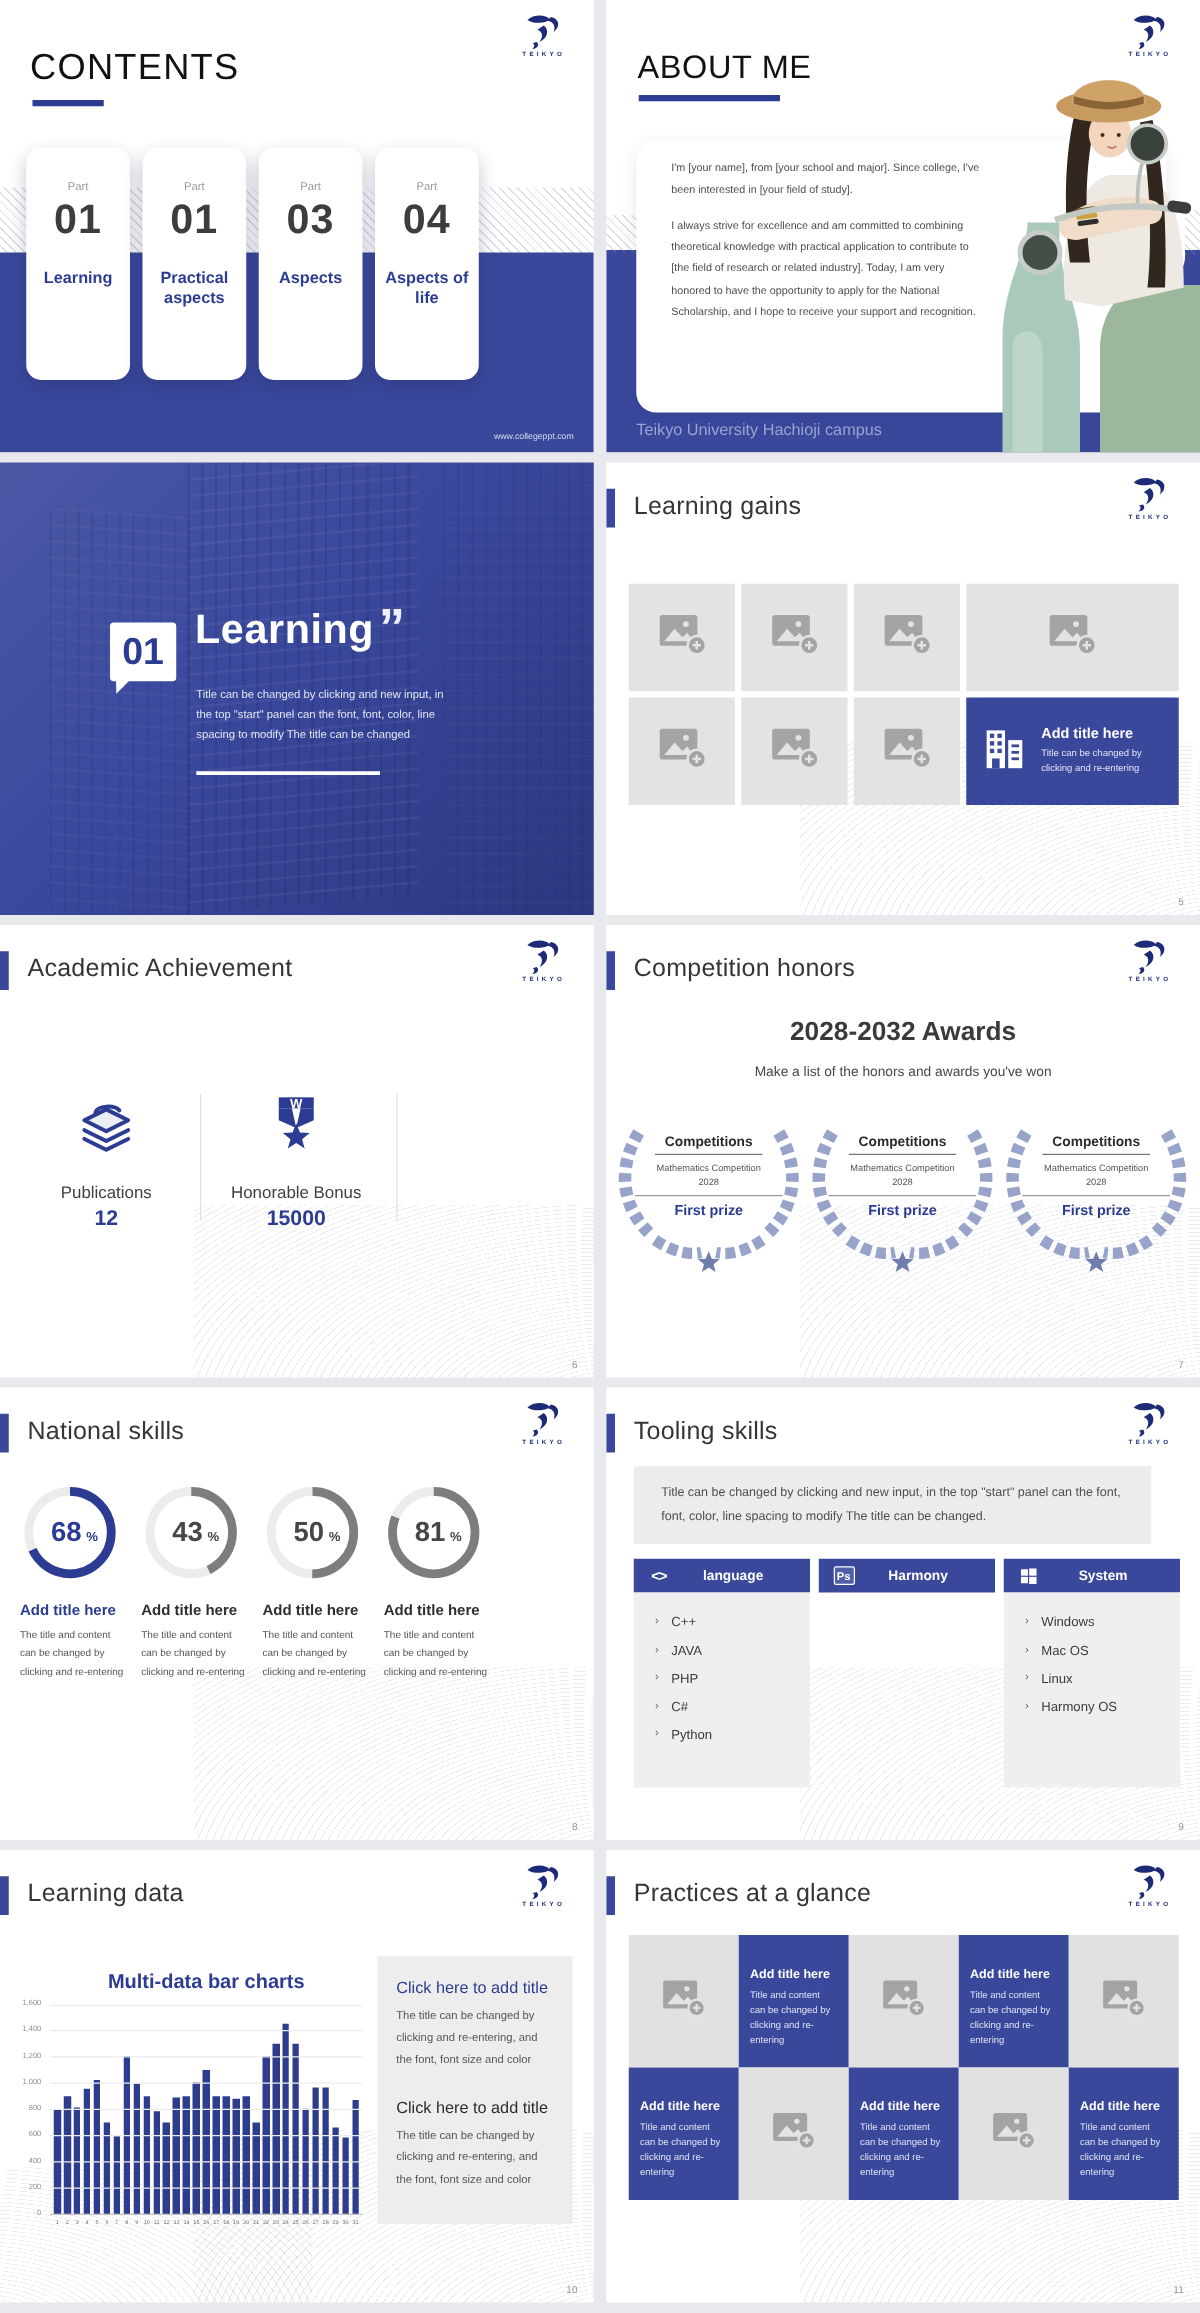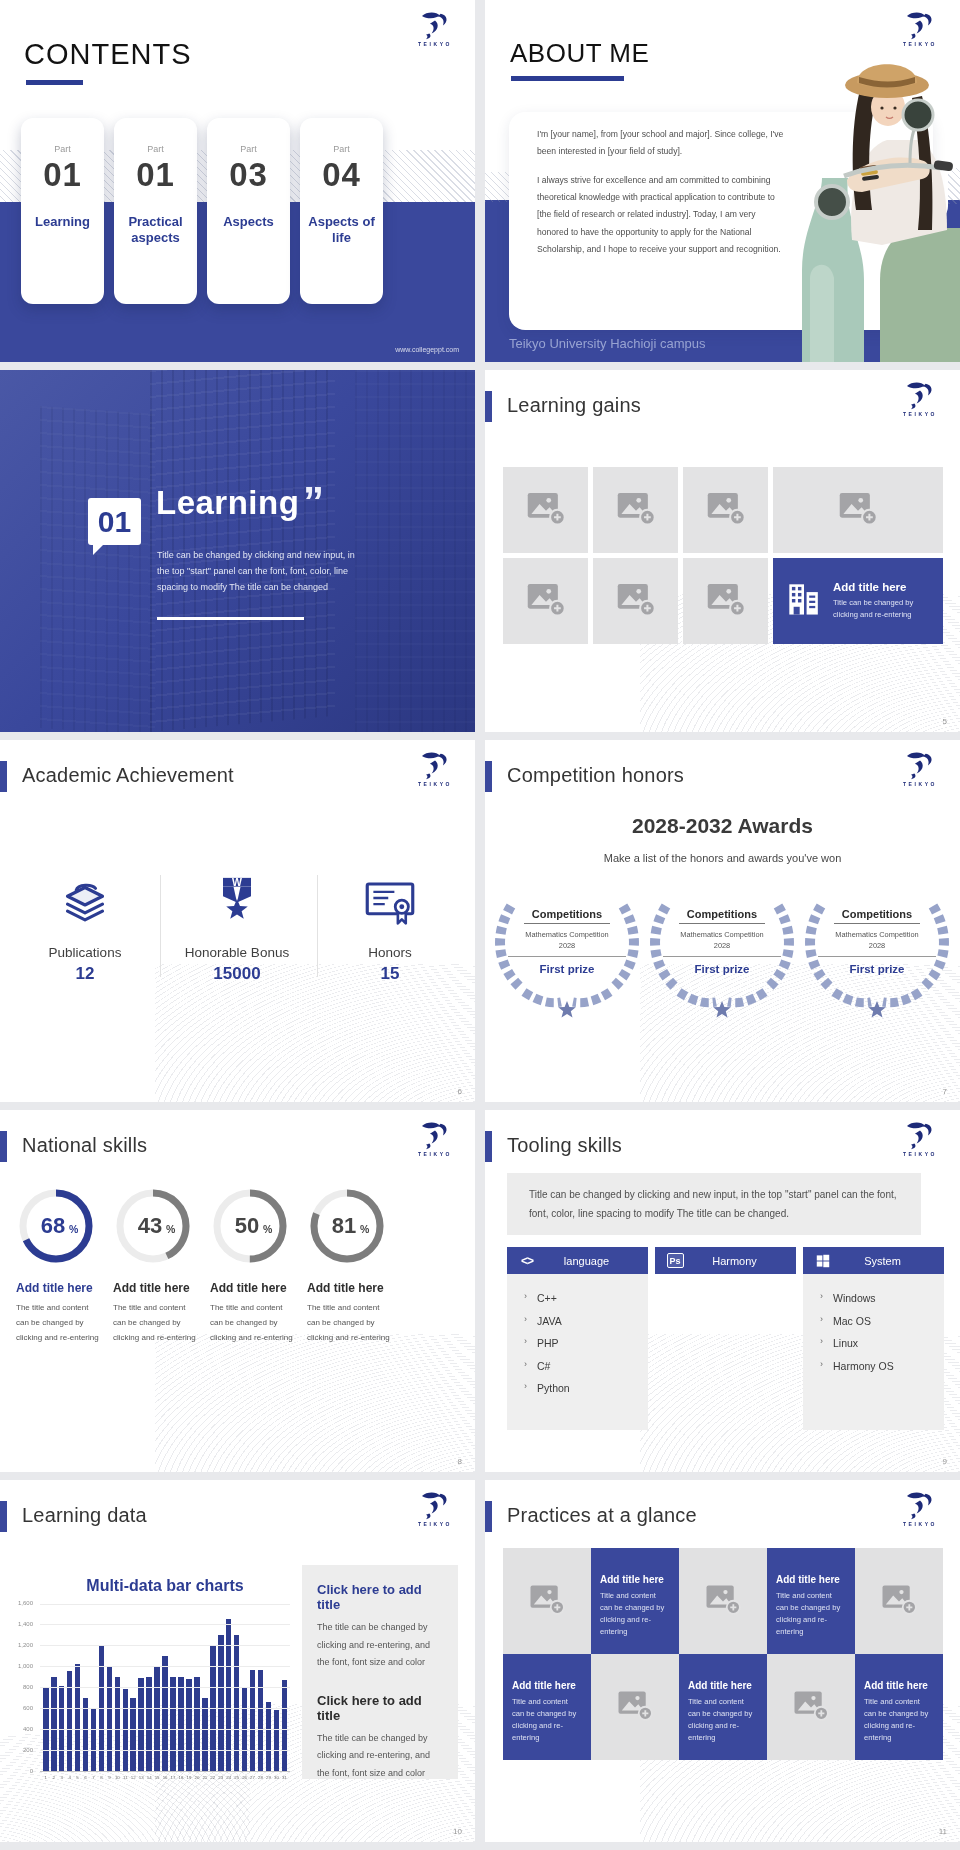--- a/index.html
+++ b/index.html
@@ -103,40 +103,40 @@
   .lang .l-title{margin-top:17px;font-size:12px;font-weight:bold;color:#2f2f2f}
   .lang .l-title.acc{color:var(--accent)}
   .lang .l-body{margin-top:6px;font-size:8px;line-height:1.85;color:#555;width:86px}
 
   
   #s8 .intro{position:absolute;left:22px;top:63px;width:414px;height:62px;background:#ececec;
       display:flex;align-items:center;padding:0 22px;font-size:10px;line-height:1.9;color:#4f4f4f}
   .tcol{position:absolute;top:137px;width:141px}
   .tcol .thead{height:27px;background:var(--blue);color:#fff;display:flex;align-items:center;padding:0 10px;gap:12px}
   .tcol .thead .ticon{width:20px;display:flex;justify-content:center;align-items:center;color:#fff}
-  .tcol .thead .tlabel{flex:1;text-align:center;font-size:11px;font-weight:normal;margin-right:14px}
+  .tcol .thead .tlabel{flex:1;text-align:center;font-size:11px;font-weight:bold;margin-right:14px}
   .tcol ul{margin:0;background:#efefef;height:156px;padding:13px 0 0 30px;list-style:none}
   .tcol li{font-size:10.5px;color:#3a3a3a;line-height:2.15;position:relative}
   .tcol li:before{content:"›";position:absolute;left:-13px;top:0;color:#666;font-size:9px}
   .codeglyph{font-weight:bold;font-size:12px;letter-spacing:-1px}
   .psbox{display:inline-block;width:17px;height:15px;border:1px solid #fff;border-radius:2px;background:rgba(255,255,255,.12);
       font-size:9px;font-weight:bold;line-height:14px;text-align:center}
 
   
   #s9 .chart-title{position:absolute;left:40px;top:97px;width:250px;text-align:center;font-size:16px;font-weight:bold;color:var(--accent)}
   #plot{position:absolute;left:40px;top:124px;width:250px;height:168px;border-bottom:1px solid #c2c2c2}
   #plot .gl{position:absolute;left:0;width:100%;height:1px;background:#ececec}
   #bars{position:absolute;left:0;bottom:0;width:100%;height:168px;display:flex;align-items:flex-end;gap:2.4px;padding:0 3px}
   #bars .bar{flex:1;background:#2e3c8e}
   #ylabels{position:absolute;left:0;top:124px;width:36px;height:168px}
   #ylabels div{position:absolute;right:3px;font-size:6px;color:#8f8f8f}
   #xlabels{position:absolute;left:40px;top:295px;width:250px;display:flex;gap:2.4px;padding:0 3px}
   #xlabels span{flex:1;font-size:4.4px;color:#6e6e6e;text-align:center}
   #s9 .panel{position:absolute;left:302px;top:85px;width:156px;height:214px;background:#ededed;padding:17px 15px}
-  #s9 .p-title{font-size:13px;font-weight:bold;color:var(--accent)}
+  #s9 .p-title{font-size:13px;font-weight:normal;color:var(--accent)}
   #s9 .p-title.dark{color:#2c2c2c}
   #s9 .p-body{font-size:9px;line-height:1.95;color:#555;margin-top:7px}
   #s9 .pb2{margin-top:21px}
 
   
   #pgrid{position:absolute;left:18px;top:68px;width:440px;height:212px;display:grid;
       grid-template-columns:repeat(5,1fr);grid-template-rows:1fr 1fr}
   .tile-img{background:#e1e1e2;display:flex;align-items:center;justify-content:center}
   .tile-img svg{width:38px;height:33px}
   .tile-txt{background:var(--blue);color:#fff;padding:26px 9px 0}
@@ -378,31 +378,20 @@
           <g fill="#2c3c92">
             <rect x="16" y="3" width="32" height="10"></rect>
      <path d="M16 13 L28 13 L32 31 L16 24 Z"></path>
             <path d="M48 13 L36 13 L32 31 L48 24 Z"></path>
      <path d="M32 27 L35.4 35.2 L44.3 35.6 L37.3 41.2 L39.7 49.8 L32 44.8 L24.3 49.8 L26.7 41.2 L19.7 35.6 L28.6 35.2 Z"></path>
           </g>
      <text x="32" y="12.5" font-size="12" font-weight="bold" fill="#fff" text-anchor="middle" font-family="Liberation Sans,sans-serif">W</text>
         </svg></span>
     <div class="s-label">Honorable Bonus</div>
     <div class="s-value">15000</div>
-  </div>
-  <div class="stat" style="left:315px">
-    <span><svg viewBox="0 0 64 60" fill="none" stroke="#2c3c92">
-     <rect x="6" y="10" width="52" height="34" rx="2" fill="#fff" stroke-width="3.6"></rect>
-     <path d="M13 19 H37 M13 26 H30 M13 33 H26" stroke-width="2.6"></path>
-     <path d="M41 41 L41 55 L45.5 50.5 L50 55 L50 41" fill="#fff" stroke-width="3" stroke-linejoin="round"></path>
-     <circle cx="45.5" cy="36" r="7.5" fill="#fff" stroke-width="3.2"></circle>
-     <circle cx="45.5" cy="36" r="2.8" fill="#2c3c92" stroke="none"></circle>
-        </svg></span>
-    <div class="s-label">Honors</div>
-    <div class="s-value">15</div>
   </div>
   <div class="vdiv" style="left:160px"></div>
   <div class="vdiv" style="left:317px"></div>
   <div class="pageno">6</div>
 </div>
 
 <div class="slide" id="s6">
   <div class="wave"></div>
   <div class="hd-bar"></div>
   <div class="hd-title">Competition honors</div>

